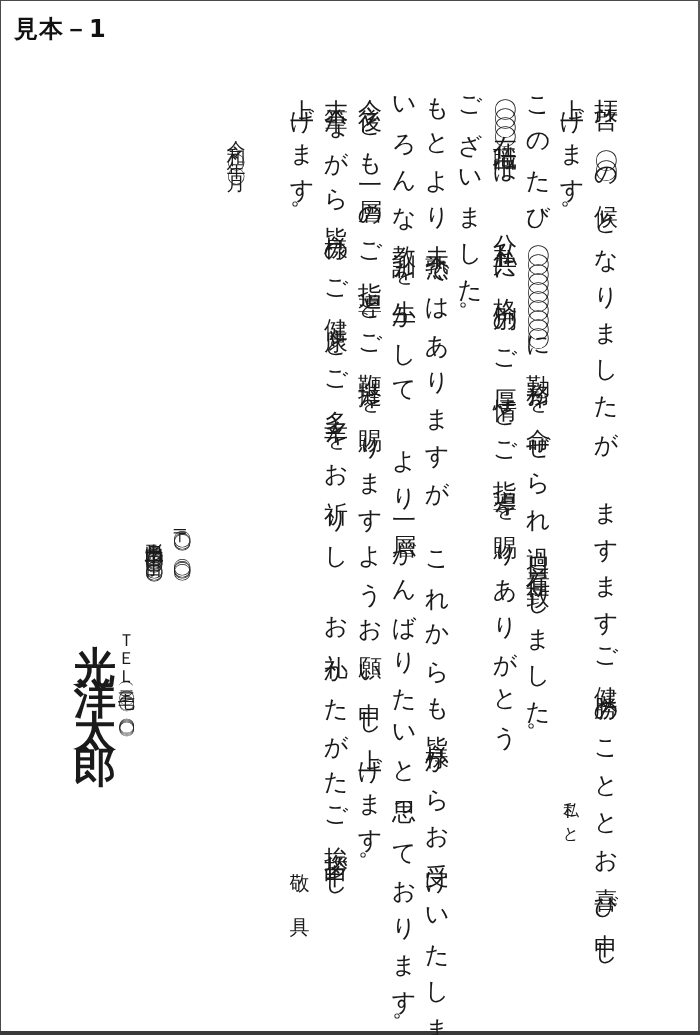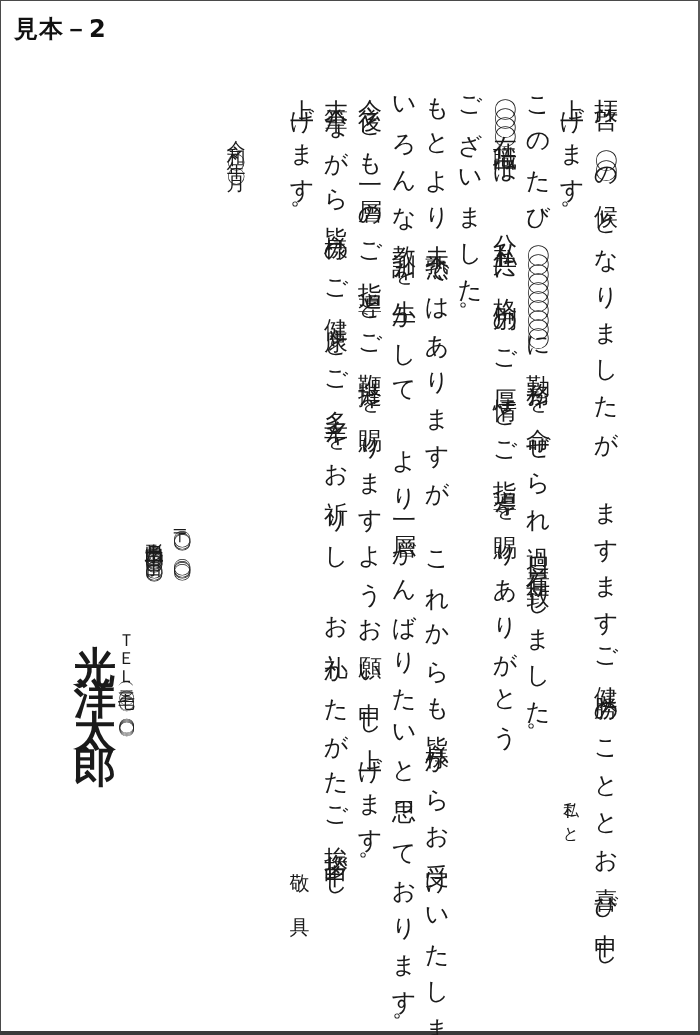--- a/index.html
+++ b/index.html
@@ -20,21 +20,21 @@
   .tel { font-size: 17px; letter-spacing: 1px; }
   .name { font-size: 42px; letter-spacing: 32px; font-weight: bold; }
 </style>
 </head>
 <body>
 
 <div class="frame"></div>
 <div class="frame-right"></div>
 <div class="frame-bottom"></div>
 
-<div class="title">見本－2</div>
+<div class="title">見本－1</div>
 
 <div class="col body-col" style="left:594px;">拝啓　〇〇の候となりましたが　ますますご健勝のこととお喜び申し</div>
 <div class="col body-col" style="left:560px;">上げます。</div>
 <div class="col small" style="left:563px; top:790px;">私こと</div>
 <div class="col body-col" style="left:526px;">このたび〇〇〇〇〇〇〇〇〇〇に勤務を命ぜられ過日着任致しました。</div>
 <div class="col body-col" style="left:493px;">〇〇〇〇在職中は　公私共に格別のご厚情とご指導を賜りありがとう</div>
 <div class="col body-col" style="left:458px;">ございました。</div>
 <div class="col body-col" style="left:425px;">もとより未熟ではありますが　これからも皆様からお受けいたしました</div>
 <div class="col body-col" style="left:392px;">いろんな教訓を生かして　より一層がんばりたいと思っております。</div>
 <div class="col body-col" style="left:358px;">今後とも一層のご指導とご鞭撻を賜りますようお願い申し上げます。</div>

